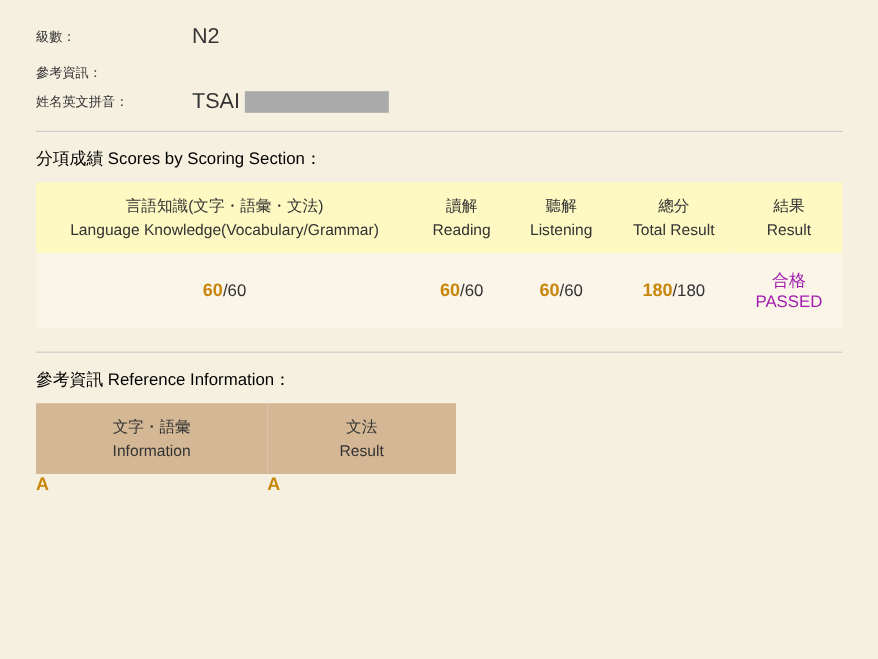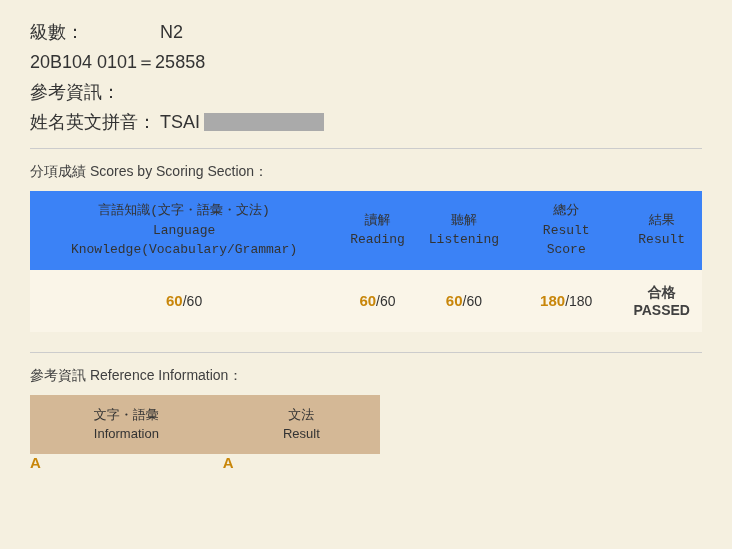--- a/index.html
+++ b/index.html
@@ -13,48 +13,47 @@
       padding: 20px 30px;
     }
     .info-row {
       display: flex;
       margin-bottom: 6px;
       align-items: center;
     }
     .info-label {
       color: #333;
       min-width: 130px;
-      font-size: 18px;
+      font-size: 11px;
     }
     .info-value {
       color: #333;
       font-size: 18px;
     }
     .redacted-box {
       display: inline-block;
       background: #aaa;
       width: 120px;
       height: 18px;
       vertical-align: middle;
       margin-left: 4px;
     }
     .section-title {
-      color: #404040;
+      color: #000000;
       font-size: 14px;
       margin-bottom: 10px;
       margin-top: 10px;
     }
     .scores-table {
       width: 100%;
       border-collapse: collapse;
       margin-bottom: 20px;
     }
     .scores-header {
-      background-color: #3b82f6;
-      font-family: Liberation Mono, monospace;
+      background-color: #fef9c3;
     }
     .scores-header td {
       padding: 10px 12px;
       text-align: center;
       color: #333;
       font-size: 13px;
       line-height: 1.5;
     }
     .scores-header td:first-child {
       text-align: center;
@@ -68,22 +67,22 @@
     .score-value {
       color: #c8860a;
       font-weight: bold;
       font-size: 15px;
     }
     .score-total {
       color: #333;
       font-size: 14px;
     }
     .pass-cell {
-      color: #404040;
-      font-weight: bold;
+      color: #a21caf;
+      font-weight: normal;
       font-size: 14px;
       text-align: center;
     }
     .ref-table {
       width: 350px;
       border-collapse: collapse;
       margin-top: 10px;
     }
     .ref-header {
       background-color: #d4b896;
@@ -103,21 +102,20 @@
   </style>
 </head>
 <body>
 
 <div class="info-section">
   <div class="info-row">
     <span class="info-label">級數：</span>
     <span class="info-value">N2</span>
   </div>
   <div class="info-row">
-    <span class="info-value">20B104 0101＝25858</span>
   </div>
   <div class="info-row">
     <span class="info-label">參考資訊：</span>
   </div>
   <div class="info-row">
     <span class="info-label">姓名英文拼音：</span>
     <span class="info-value">TSAI</span>
     <span class="redacted-box"></span>
   </div>
 </div>
@@ -136,21 +134,21 @@
         <td>
           <span>讀解</span><br>
           <span>Reading</span>
         </td>
         <td>
           <span>聽解</span><br>
           <span>Listening</span>
         </td>
         <td>
           <span>總分</span><br>
-          <span>Result Score</span>
+          <span>Total Result</span>
         </td>
         <td>
           <span>結果</span><br>
           <span>Result</span>
         </td>
       </tr>
     </thead>
     <tbody>
       <tr class="scores-body">
         <td>

